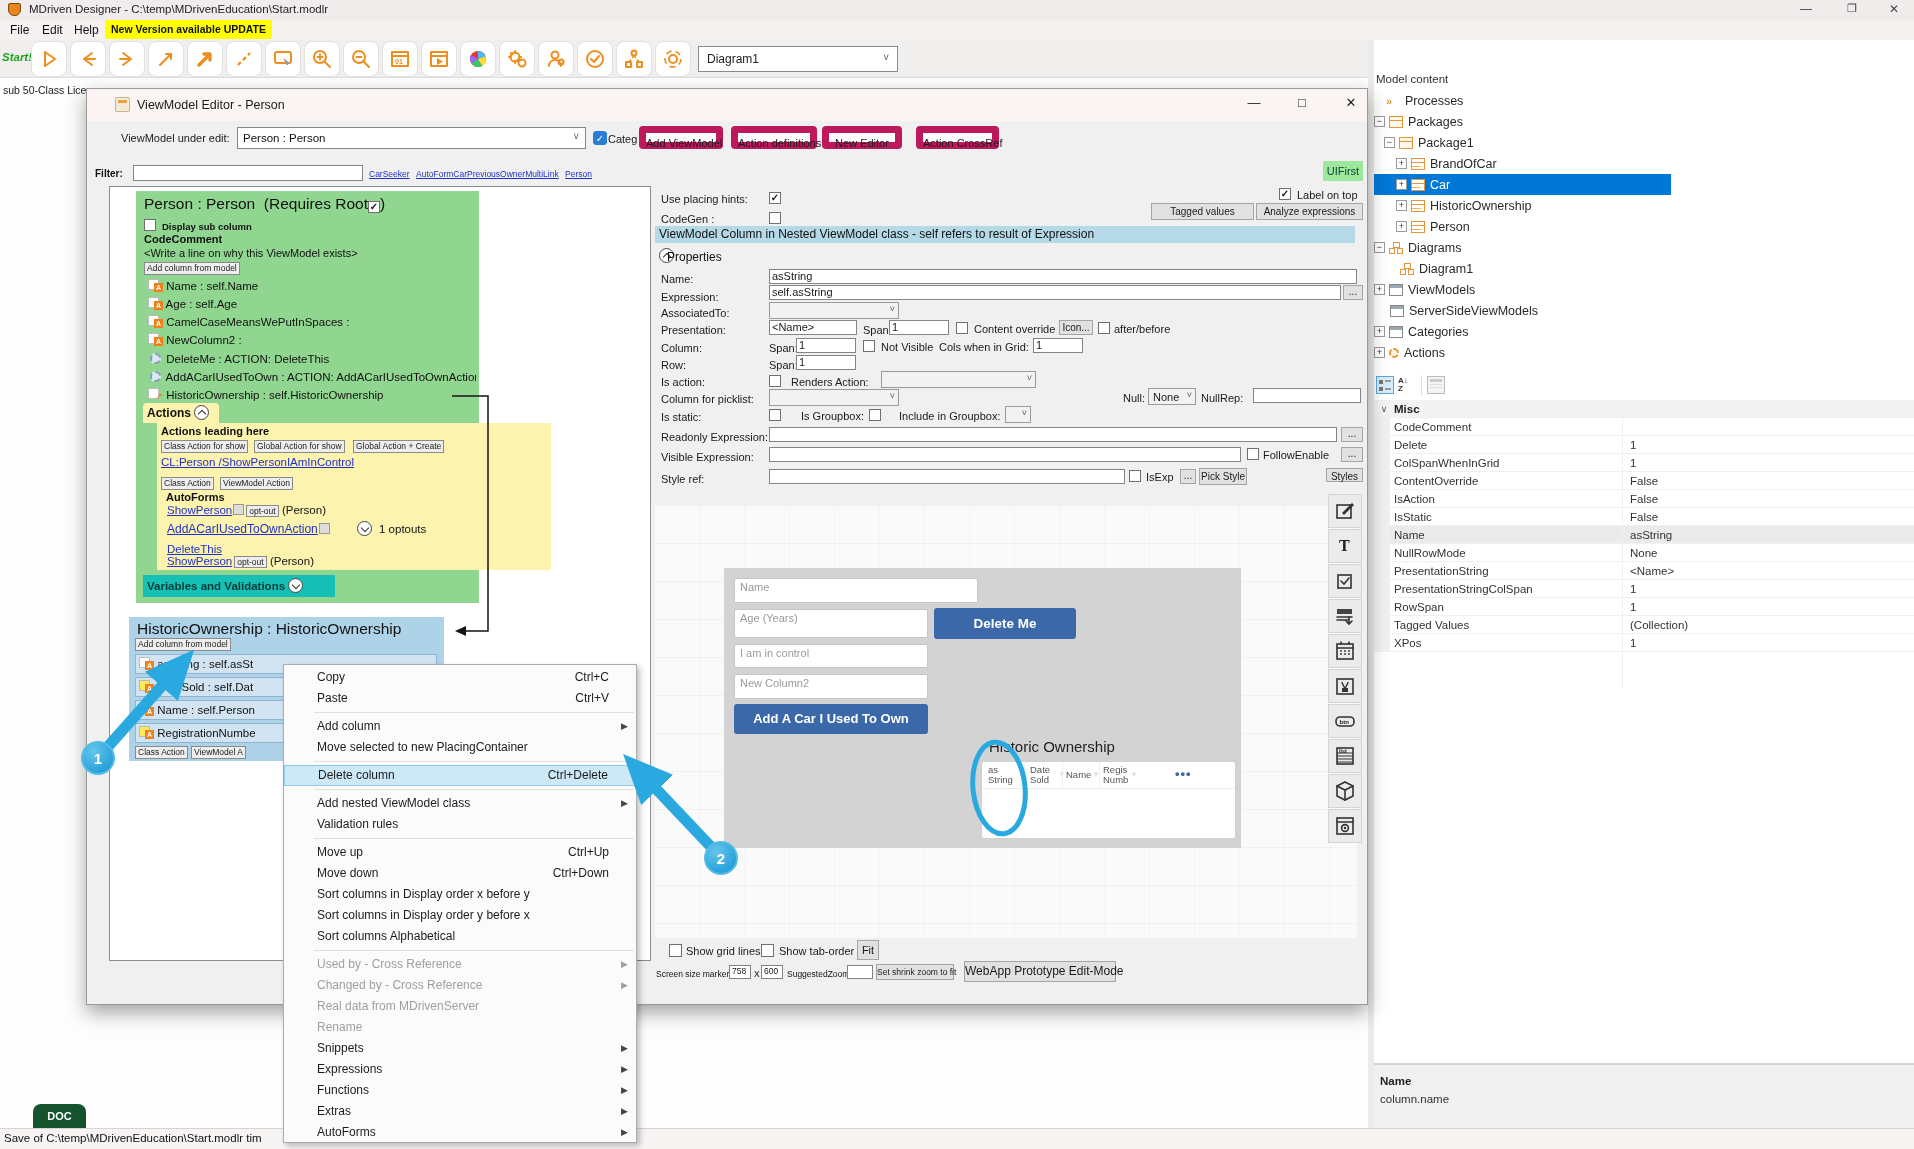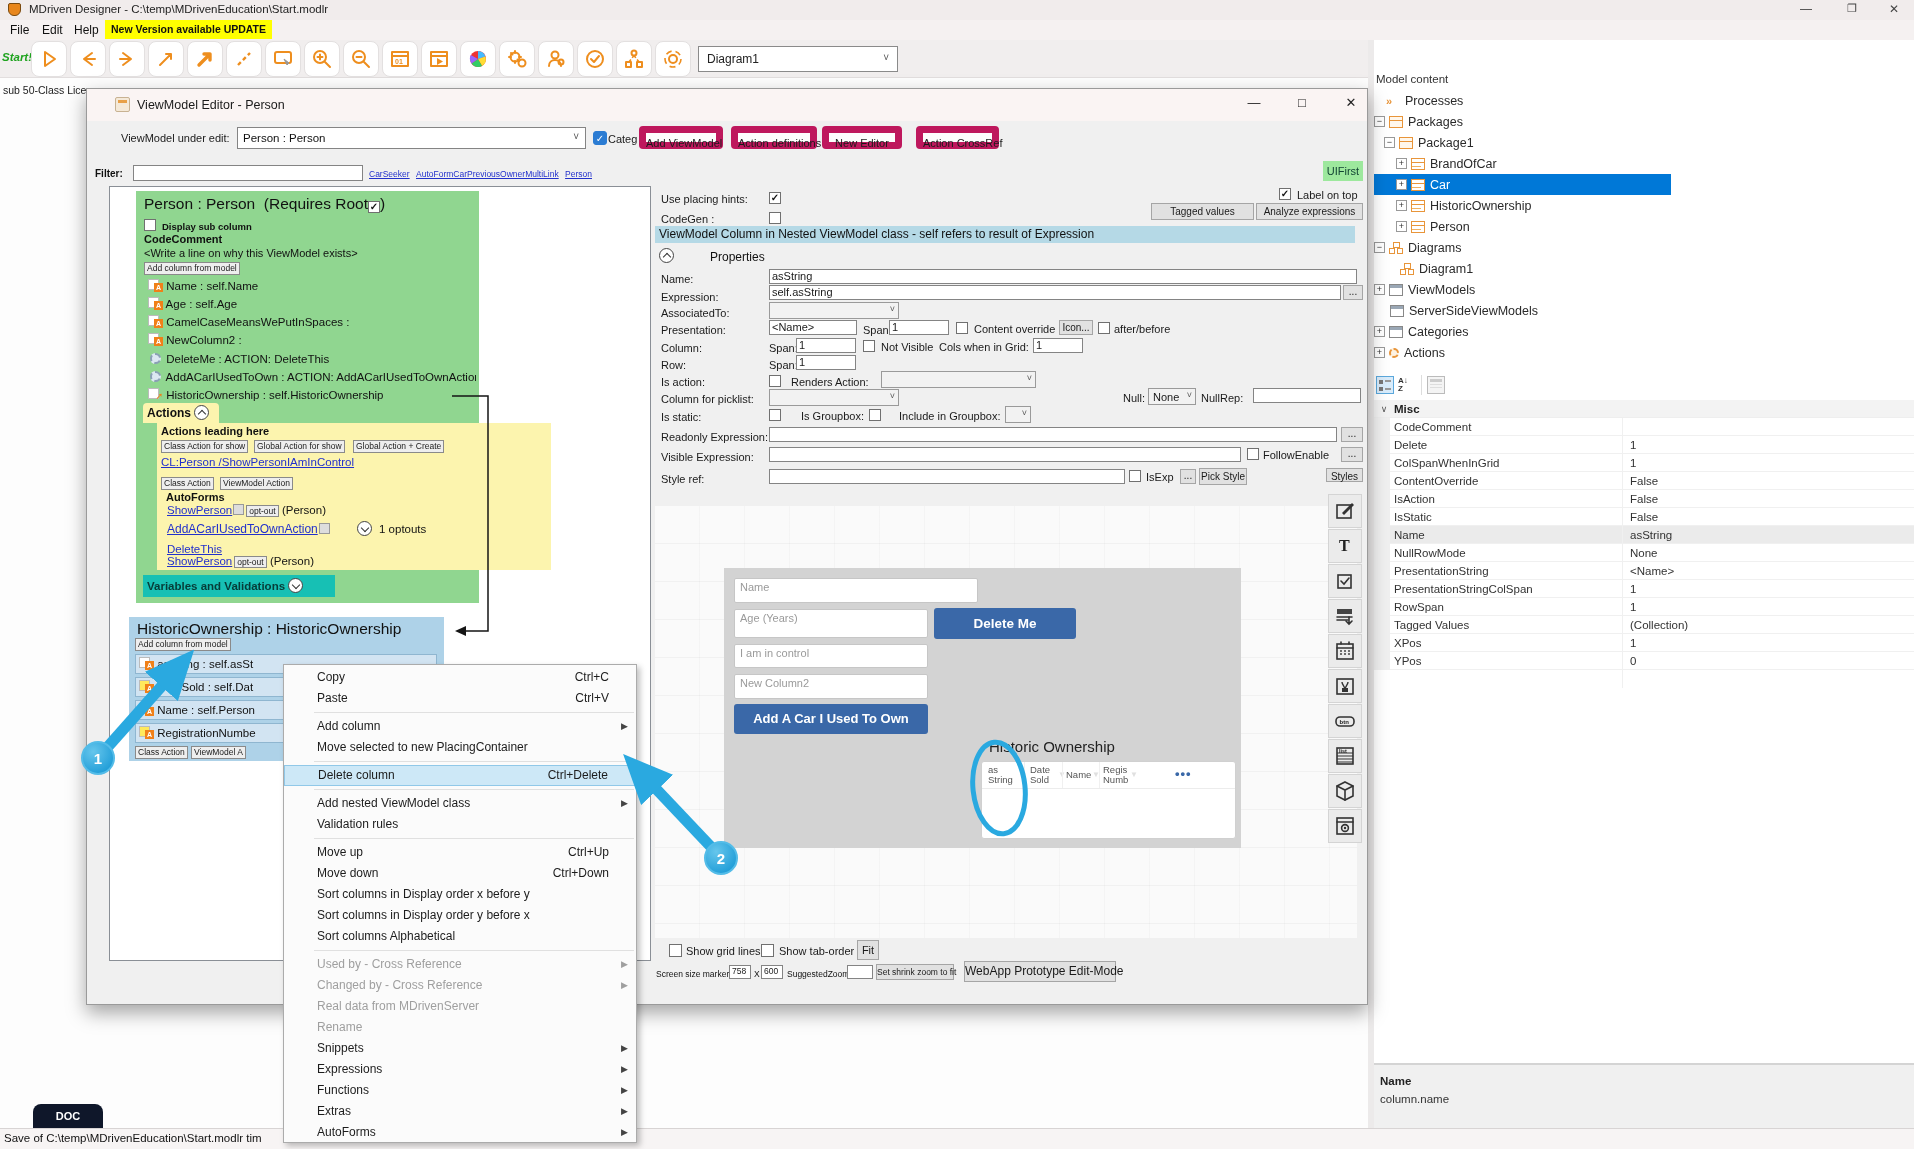--- a/index.html
+++ b/index.html
@@ -143,21 +143,21 @@
         <circle cx="12" cy="12" r="4" stroke="#ee8e1e" stroke-width="2" fill="none" stroke-linecap="round" stroke-linejoin="round"></circle>
         <circle cx="12" cy="12" r="8" stroke="#ee8e1e" stroke-width="1.6" fill="none" stroke-dasharray="6 4"></circle>
       </svg></div>
   </div>
 <div class="a" style="left:698px;top:46px;width:200px;height:26px;background:#fff;border:1px solid #8a8a8a;">
   <span class="a" style="left:8px;top:5px;font-size:12px;color:#222">Diagram1</span>
   <span class="a" style="right:8px;top:5px;font-size:10px;color:#555">˅</span>
 </div>
 <div class="a" style="left:0;top:78px;width:1368px;height:1050px;background:#fdfdfd"></div>
 <div class="a" style="left:3px;top:84px;width:100px;overflow:hidden;font-size:10.5px;color:#222;white-space:nowrap">sub 50-Class License, you</div>
-<div class="a" style="left:33px;top:1104px;width:70px;height:24px;background:#0f172a;border-radius:8px 8px 0 0;color:#fff;font-weight:bold;font-size:11px;text-align:center;line-height:24px">DOC</div>
+<div class="a" style="left:33px;top:1104px;width:53px;height:24px;background:#14532d;border-radius:8px 8px 0 0;color:#fff;font-weight:bold;font-size:11px;text-align:center;line-height:24px">DOC</div>
 <div class="a" style="left:0;top:1128px;width:1914px;height:21px;background:#f7f4f4;border-top:1px solid #d8d4d4;z-index:30">
   <span class="a" style="left:4px;top:3px;font-size:11.5px;color:#111;white-space:nowrap">Save of C:\temp\MDrivenEducation\Start.modlr tim</span>
 </div>
 <div class="a" style="left:1368px;top:40px;width:6px;height:1088px;background:#eceaea;z-index:4"></div>
 
 <div class="a" style="left:86px;top:88px;width:1282px;height:917px;background:#f0f0f0;border:1px solid #9a9a9a;box-shadow:0 8px 18px rgba(0,0,0,0.35);z-index:10">
   <div class="a" style="left:0;top:0;width:1280px;height:32px;background:#faf4f3">
     <div class="a" style="left:28px;top:8px;width:15px;height:15px;background:#f5e9d8;border:1px solid #c8b292;border-radius:2px">
       <div style="position:absolute;left:2px;top:2px;width:9px;height:3px;background:#e8a048"></div>
     </div>
@@ -254,21 +254,21 @@
   <div class="a lbl" style="left:574px;top:124px">CodeGen :</div>
   <div class="cb a" style="left:682px;top:123px"></div>
   <div class="a" style="left:1236px;top:72px;width:40px;height:20px;background:#9de89d;font-size:11px;color:#143;text-align:center;line-height:20px">UIFirst</div>
   <div class="cb on a" style="left:1192px;top:99px"></div>
   <div class="a lbl" style="left:1210px;top:100px">Label on top</div>
   <div class="a gbtn" style="left:1064px;top:114px;width:103px;height:17px;line-height:15px">Tagged values</div>
   <div class="a gbtn" style="left:1169px;top:114px;width:107px;height:17px;line-height:15px">Analyze expressions</div>
 
   <div class="a" style="left:568px;top:137px;width:700px;height:17px;background:#b5d9e6;font-size:12px;color:#111;padding:1px 4px;white-space:nowrap">ViewModel Column in Nested ViewModel class - self refers to result of Expression</div>
   <span class="chev up a" style="left:572px;top:159px"></span>
-  <div class="a" style="left:623px;top:161px;font-size:12px;color:#111">Properties</div>
+  <div class="a" style="left:580px;top:161px;font-size:12px;color:#111">Properties</div>
 
   <div class="pr">
     <div class="plabel" style="left:574px;top:184px">Name:</div>
     <div class="a in" style="left:682px;top:180px;width:588px;height:15px">asString</div>
     <div class="plabel" style="left:574px;top:202px">Expression:</div>
     <div class="a in" style="left:682px;top:196px;width:572px;height:15px">self.asString</div>
     <div class="a gbtn" style="left:1256px;top:196px;width:20px;height:15px;line-height:11px">...</div>
     <div class="plabel" style="left:574px;top:218px">AssociatedTo:</div>
     <div class="a sel" style="left:682px;top:213px;width:130px;height:17px"></div>
     <div class="plabel" style="left:574px;top:235px">Presentation:</div>
@@ -587,24 +587,20 @@
         <span class="gval">1</span>
       </div>
       <div class="grow" style="">
         <span class="gname">Tagged Values</span>
         <span class="gval">(Collection)</span>
       </div>
       <div class="grow" style="">
         <span class="gname">XPos</span>
         <span class="gval">1</span>
       </div>
-      <div class="grow" style="">
-        <span class="gname">YPos</span>
-        <span class="gval">0</span>
-      </div>
       <div style="position:absolute;left:16px;top:0;bottom:0;width:0"></div>
 <div style="position:absolute;left:0;top:18px;bottom:0;width:16px;background:#f0f0f0"></div>
 <div style="position:absolute;left:248px;top:18px;height:270px;border-left:1px solid #f0f0f0"></div>
     </div>
 
   <div class="a" style="left:0;top:1023px;width:540px;height:65px;background:#f0f0f0;border-top:2px solid #d4d4d4">
     <div style="position:absolute;left:6px;top:10px;font-size:11.5px;font-weight:bold;color:#222">Name</div>
     <div style="position:absolute;left:6px;top:28px;font-size:11.5px;color:#333">column.name</div>
   </div>
 </div>

